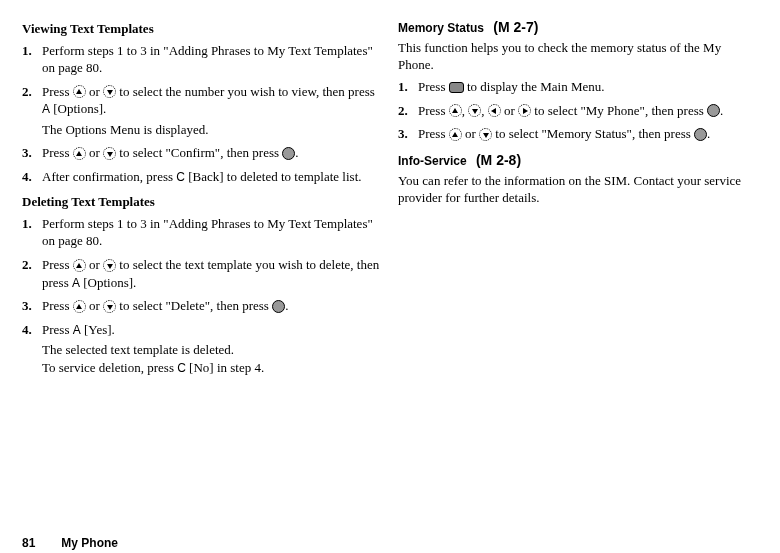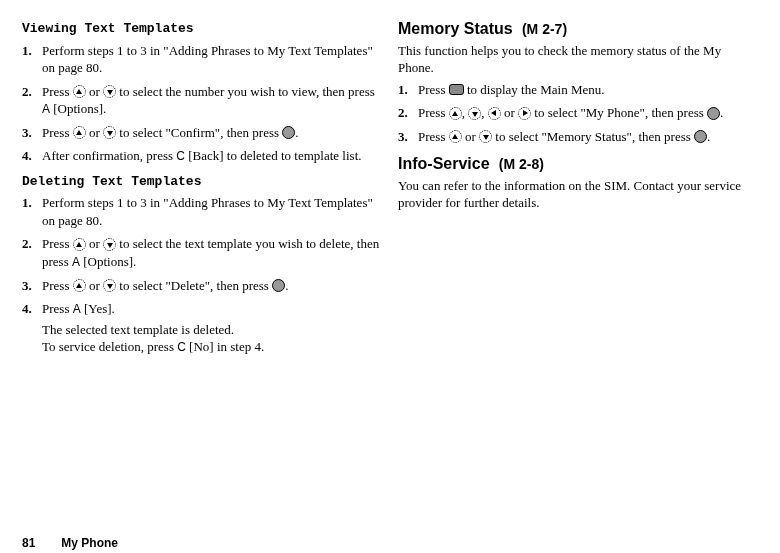--- a/index.html
+++ b/index.html
@@ -15,30 +15,30 @@
       position: relative;
     }
     .columns {
       display: flex;
       gap: 18px;
     }
     .col {
       width: 50%;
     }
     .subheading {
-      font-family: Liberation Mono, monospace;
+      font-family: Liberation Serif, serif;
       font-weight: bold;
       font-size: 13px;
       margin-bottom: 4px;
       margin-top: 2px;
     }
     .heading {
       font-family: Arial, Helvetica, sans-serif;
       font-weight: bold;
-      font-size: 16px;
+      font-size: 12px;
       display: inline-block;
     }
     .heading-row {
       margin-bottom: 2px;
     }
     .mcode {
       font-family: Arial, Helvetica, sans-serif;
       font-weight: bold;
       font-size: 14px;
       margin-left: 6px;
@@ -152,20 +152,21 @@
     <div class="subheading">Viewing Text Templates</div>
     <ul class="step-list">
       <li class="step">
         <div class="step-num">1.</div>
         <div class="step-body">Perform steps 1 to 3 in "Adding Phrases to My Text Templates" on page 80.</div>
       </li>
       <li class="step">
         <div class="step-num">2.</div>
         <div class="step-body">
           <span>Press </span><span class="icon icon-up"></span><span> or </span><span class="icon icon-down"></span><span> to select the number you wish to view, then press </span><span class="key-letter">A</span><span> [Options].</span>
+          <div class="followup">The Options Menu is displayed.</div>
         </div>
       </li>
       <li class="step">
         <div class="step-num">3.</div>
         <div class="step-body">
           <span>Press </span><span class="icon icon-up"></span><span> or </span><span class="icon icon-down"></span><span> to select "Confirm", then press </span><span class="icon icon-circle"></span><span>.</span>
         </div>
       </li>
       <li class="step">
         <div class="step-num">4.</div>

